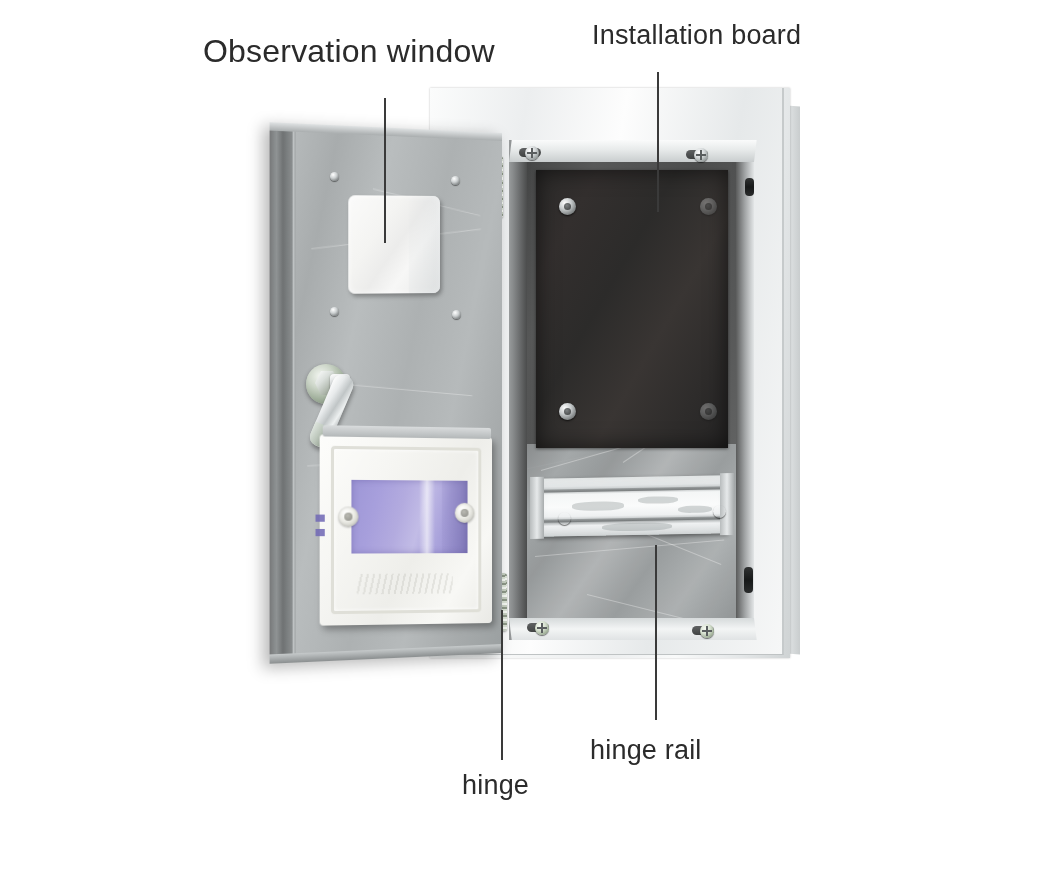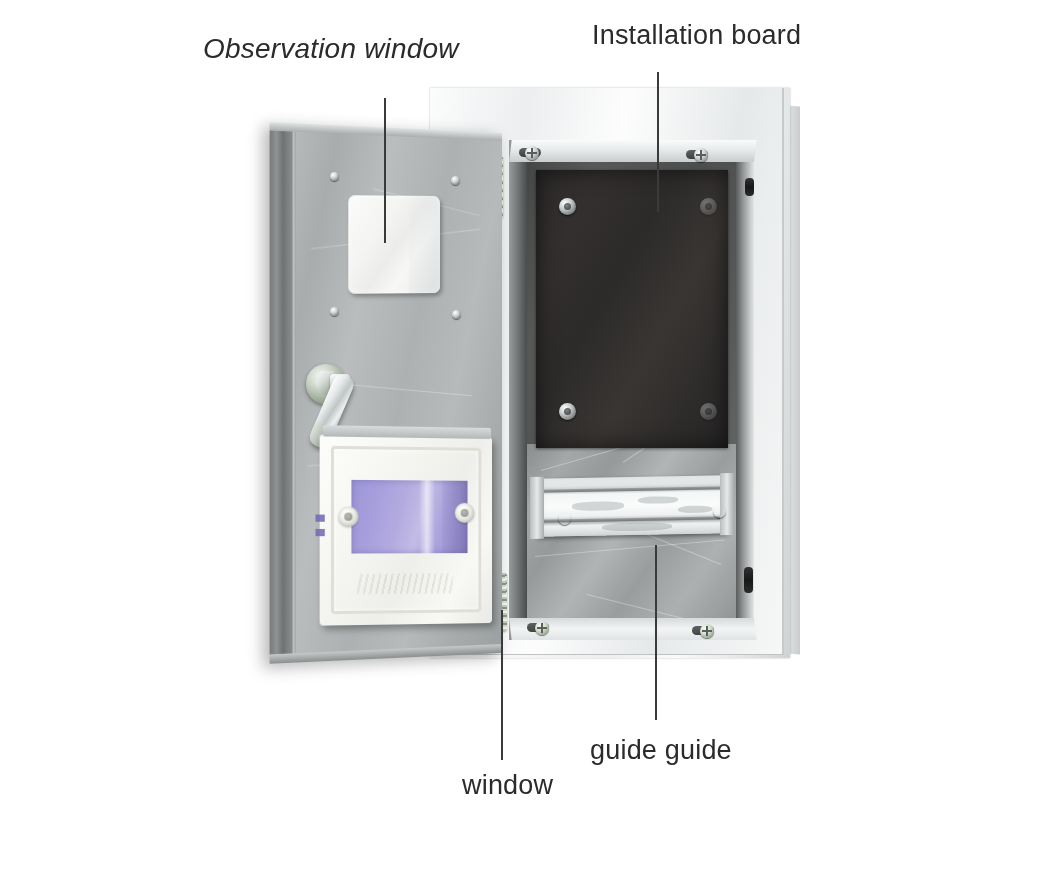--- a/index.html
+++ b/index.html
@@ -600,25 +600,25 @@
       <div class="cu-knob" style="left:18px; top:70px;"></div>
       <div class="cu-knob" style="left:134px; top:66px;"></div>
       <div class="cu-tab" style="top:78px;"></div>
       <div class="cu-tab" style="top:92px;"></div>
       <div class="cu-emboss"></div>
     </div>
 
     <div class="soft"></div>
   </div>
 
-  <div class="callout-label" style="left:203px; top:33px; font-size:28px;font-style:italic;">Observation window</div>
+  <div class="callout-label" style="left:203px; top:33px; font-size:32px;">Observation window</div>
   <div class="leader" style="left:384px; top:98px; height:145px;"></div>
 
   <div class="callout-label" style="left:548px; top:20px; font-size:27px;margin-left:44px;">Installation board</div>
   <div class="leader" style="left:657px; top:72px; height:140px;"></div>
 
-  <div class="callout-label" style="left:462px; top:770px; font-size:27px;">window</div>
+  <div class="callout-label" style="left:462px; top:770px; font-size:27px;">hinge</div>
   <div class="leader" style="left:501px; top:610px; height:150px;"></div>
 
-  <div class="callout-label" style="left:590px; top:735px; font-size:27px;">guide guide</div>
+  <div class="callout-label" style="left:590px; top:735px; font-size:27px;">hinge rail</div>
   <div class="leader" style="left:655px; top:545px; height:175px;"></div>
 
 </div>
 
 </body></html>

